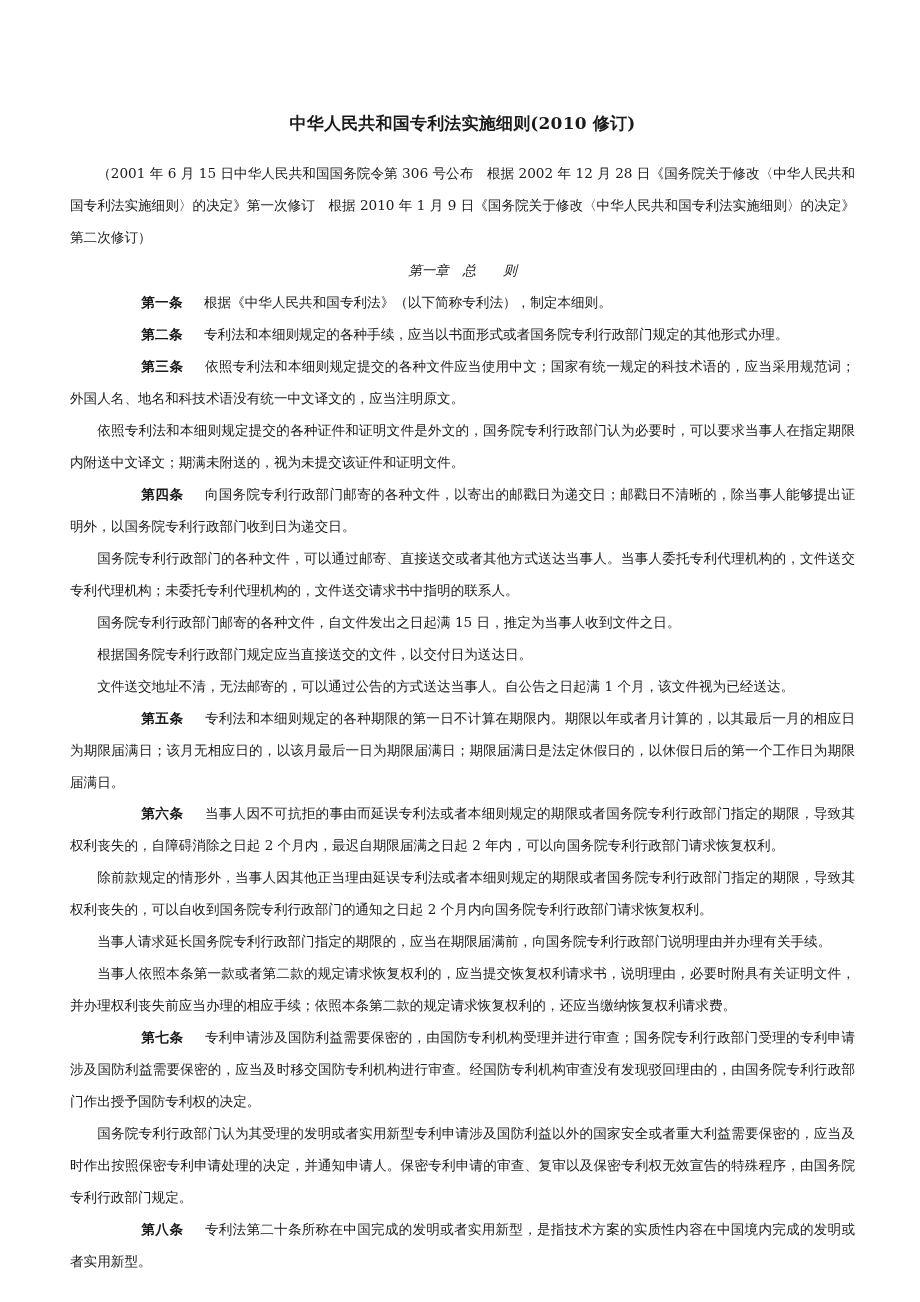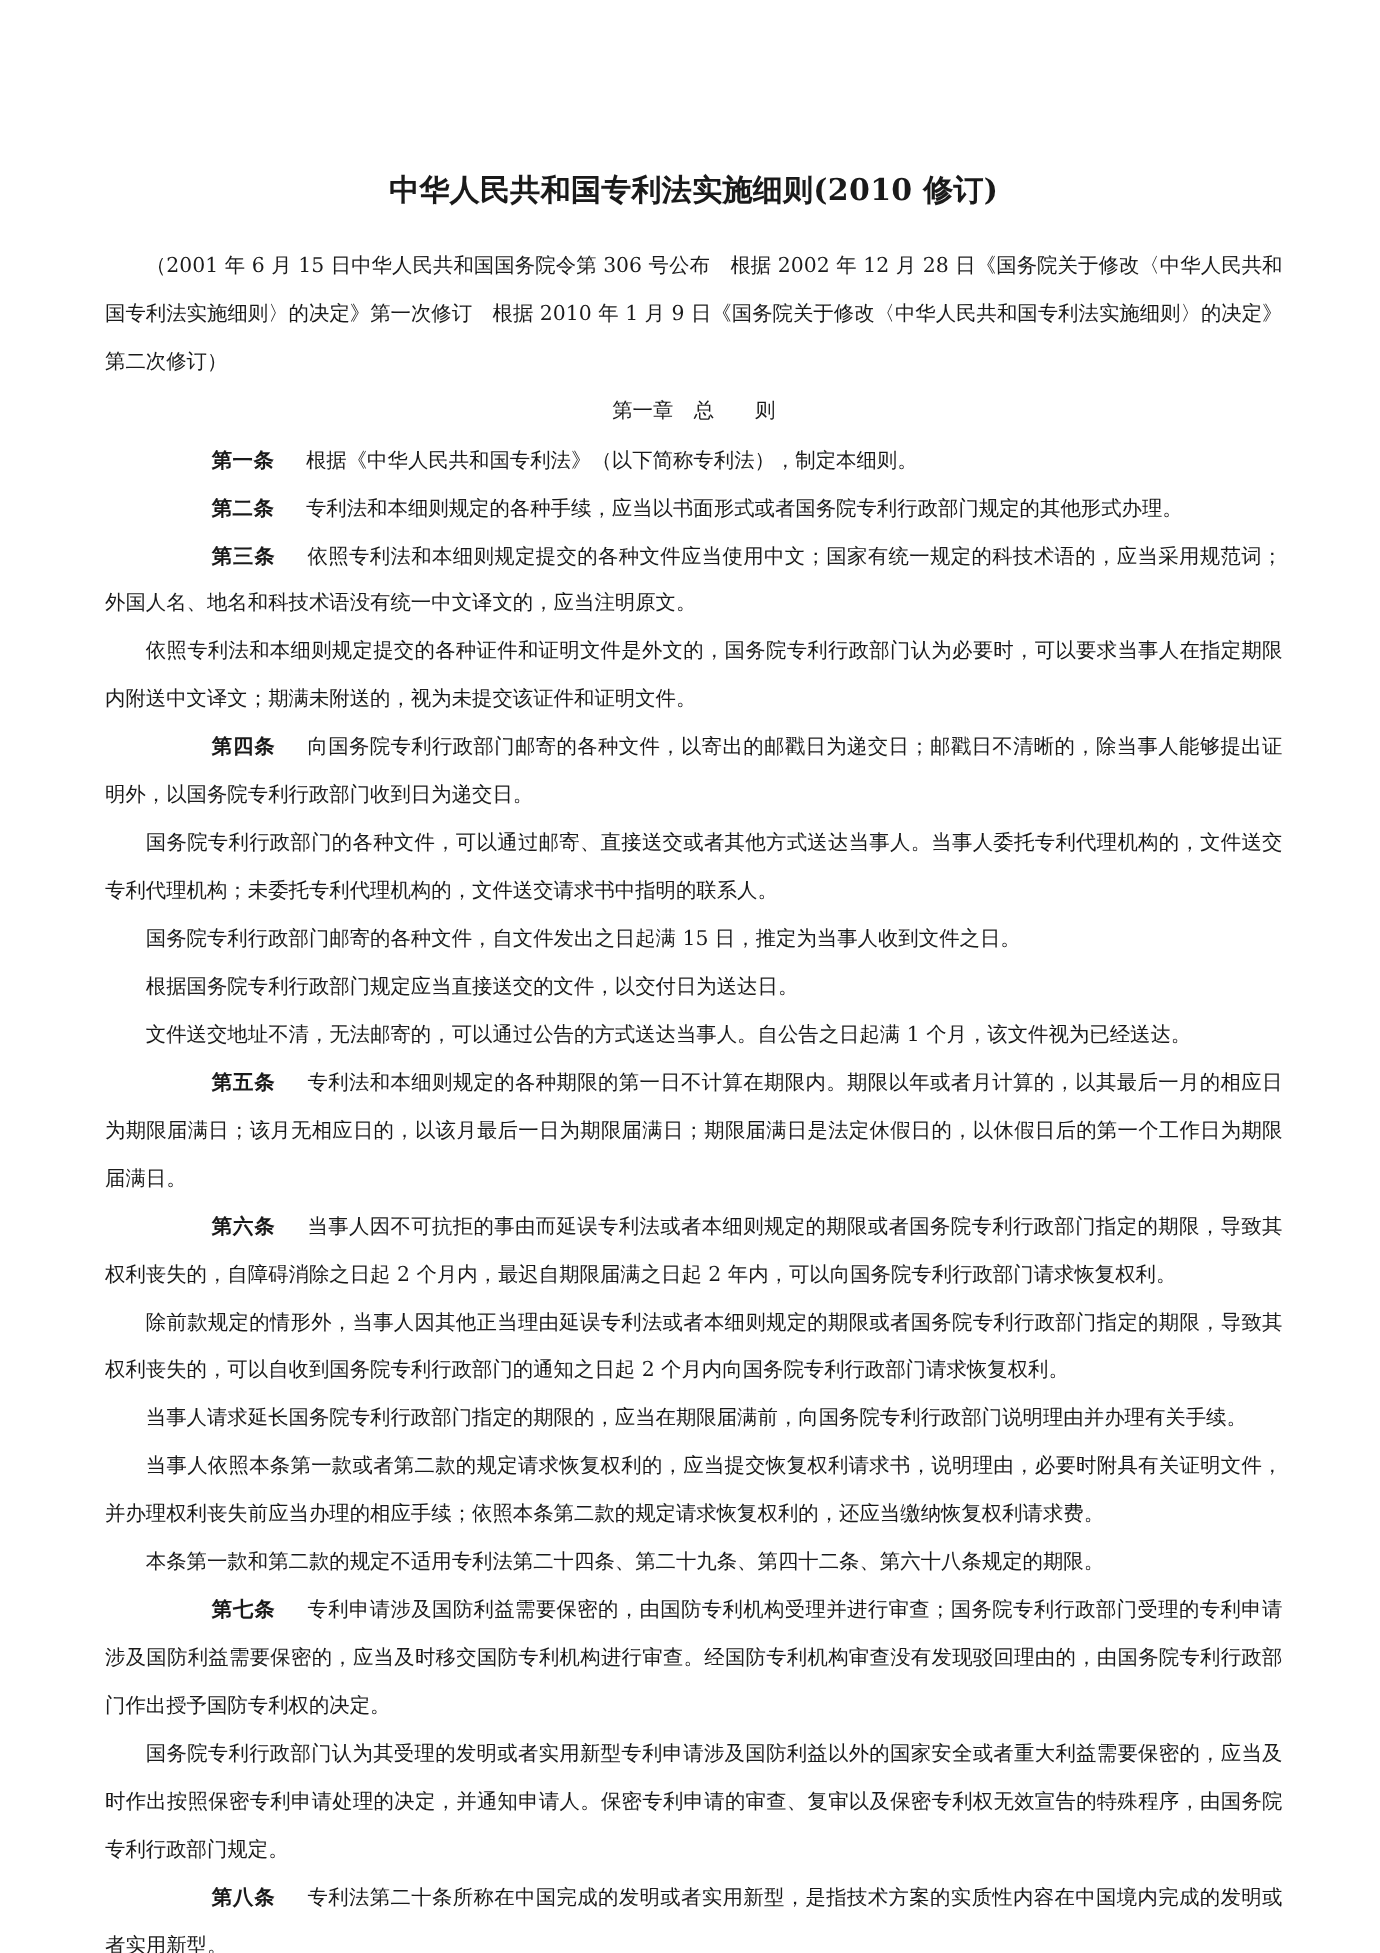--- a/index.html
+++ b/index.html
@@ -25,21 +25,21 @@
     position: absolute;
     left: 70px;
     top: 112px;
     width: 785px;
   }
 
   
   .doc-title {
     font-family: "DejaVu Serif", "Liberation Serif", serif;
     font-weight: bold;
-    font-size: 20px;
+    font-size: 17px;
     text-align: center;
     letter-spacing: 0.2px;
     line-height: 1.4;
     margin: 0 0 22px 0;
   }
 
   
   .promulgation {
     font-size: 13.6px;
     line-height: 2.35;
@@ -49,20 +49,21 @@
     margin: 0 0 4px 0;
   }
 
   
   .chapter-heading {
     font-size: 13.6px;
     text-align: center;
     line-height: 1.9;
     margin: 0 0 4px 0;
     white-space: pre;
+    font-style: italic;
   }
 
   
   .article {
     margin: 0;
   }
   .para {
     font-size: 13.6px;
     line-height: 2.35;
     text-align: justify;
@@ -114,21 +115,20 @@
           <p class="para"><span>文件送交地址不清，无法邮寄的，可以通过公告的方式送达当事人。自公告之日起满 1 个月，该文件视为已经送达。</span></p>
         </div>
         <div class="article">
           <p class="para first-para"><span class="art-label">第五条</span><span class="art-gap"></span><span>专利法和本细则规定的各种期限的第一日不计算在期限内。期限以年或者月计算的，以其最后一月的相应日为期限届满日；该月无相应日的，以该月最后一日为期限届满日；期限届满日是法定休假日的，以休假日后的第一个工作日为期限届满日。</span></p>
         </div>
         <div class="article">
           <p class="para first-para"><span class="art-label">第六条</span><span class="art-gap"></span><span>当事人因不可抗拒的事由而延误专利法或者本细则规定的期限或者国务院专利行政部门指定的期限，导致其权利丧失的，自障碍消除之日起 2 个月内，最迟自期限届满之日起 2 年内，可以向国务院专利行政部门请求恢复权利。</span></p>
           <p class="para"><span>除前款规定的情形外，当事人因其他正当理由延误专利法或者本细则规定的期限或者国务院专利行政部门指定的期限，导致其权利丧失的，可以自收到国务院专利行政部门的通知之日起 2 个月内向国务院专利行政部门请求恢复权利。</span></p>
           <p class="para"><span>当事人请求延长国务院专利行政部门指定的期限的，应当在期限届满前，向国务院专利行政部门说明理由并办理有关手续。</span></p>
           <p class="para"><span>当事人依照本条第一款或者第二款的规定请求恢复权利的，应当提交恢复权利请求书，说明理由，必要时附具有关证明文件，并办理权利丧失前应当办理的相应手续；依照本条第二款的规定请求恢复权利的，还应当缴纳恢复权利请求费。</span></p>
-          <p class="para"><span>本条第一款和第二款的规定不适用专利法第二十四条、第二十九条、第四十二条、第六十八条规定的期限。</span></p>
         </div>
         <div class="article">
           <p class="para first-para"><span class="art-label">第七条</span><span class="art-gap"></span><span>专利申请涉及国防利益需要保密的，由国防专利机构受理并进行审查；国务院专利行政部门受理的专利申请涉及国防利益需要保密的，应当及时移交国防专利机构进行审查。经国防专利机构审查没有发现驳回理由的，由国务院专利行政部门作出授予国防专利权的决定。</span></p>
           <p class="para"><span>国务院专利行政部门认为其受理的发明或者实用新型专利申请涉及国防利益以外的国家安全或者重大利益需要保密的，应当及时作出按照保密专利申请处理的决定，并通知申请人。保密专利申请的审查、复审以及保密专利权无效宣告的特殊程序，由国务院专利行政部门规定。</span></p>
         </div>
         <div class="article">
           <p class="para first-para"><span class="art-label">第八条</span><span class="art-gap"></span><span>专利法第二十条所称在中国完成的发明或者实用新型，是指技术方案的实质性内容在中国境内完成的发明或者实用新型。</span></p>
         </div>
       </div>
 

